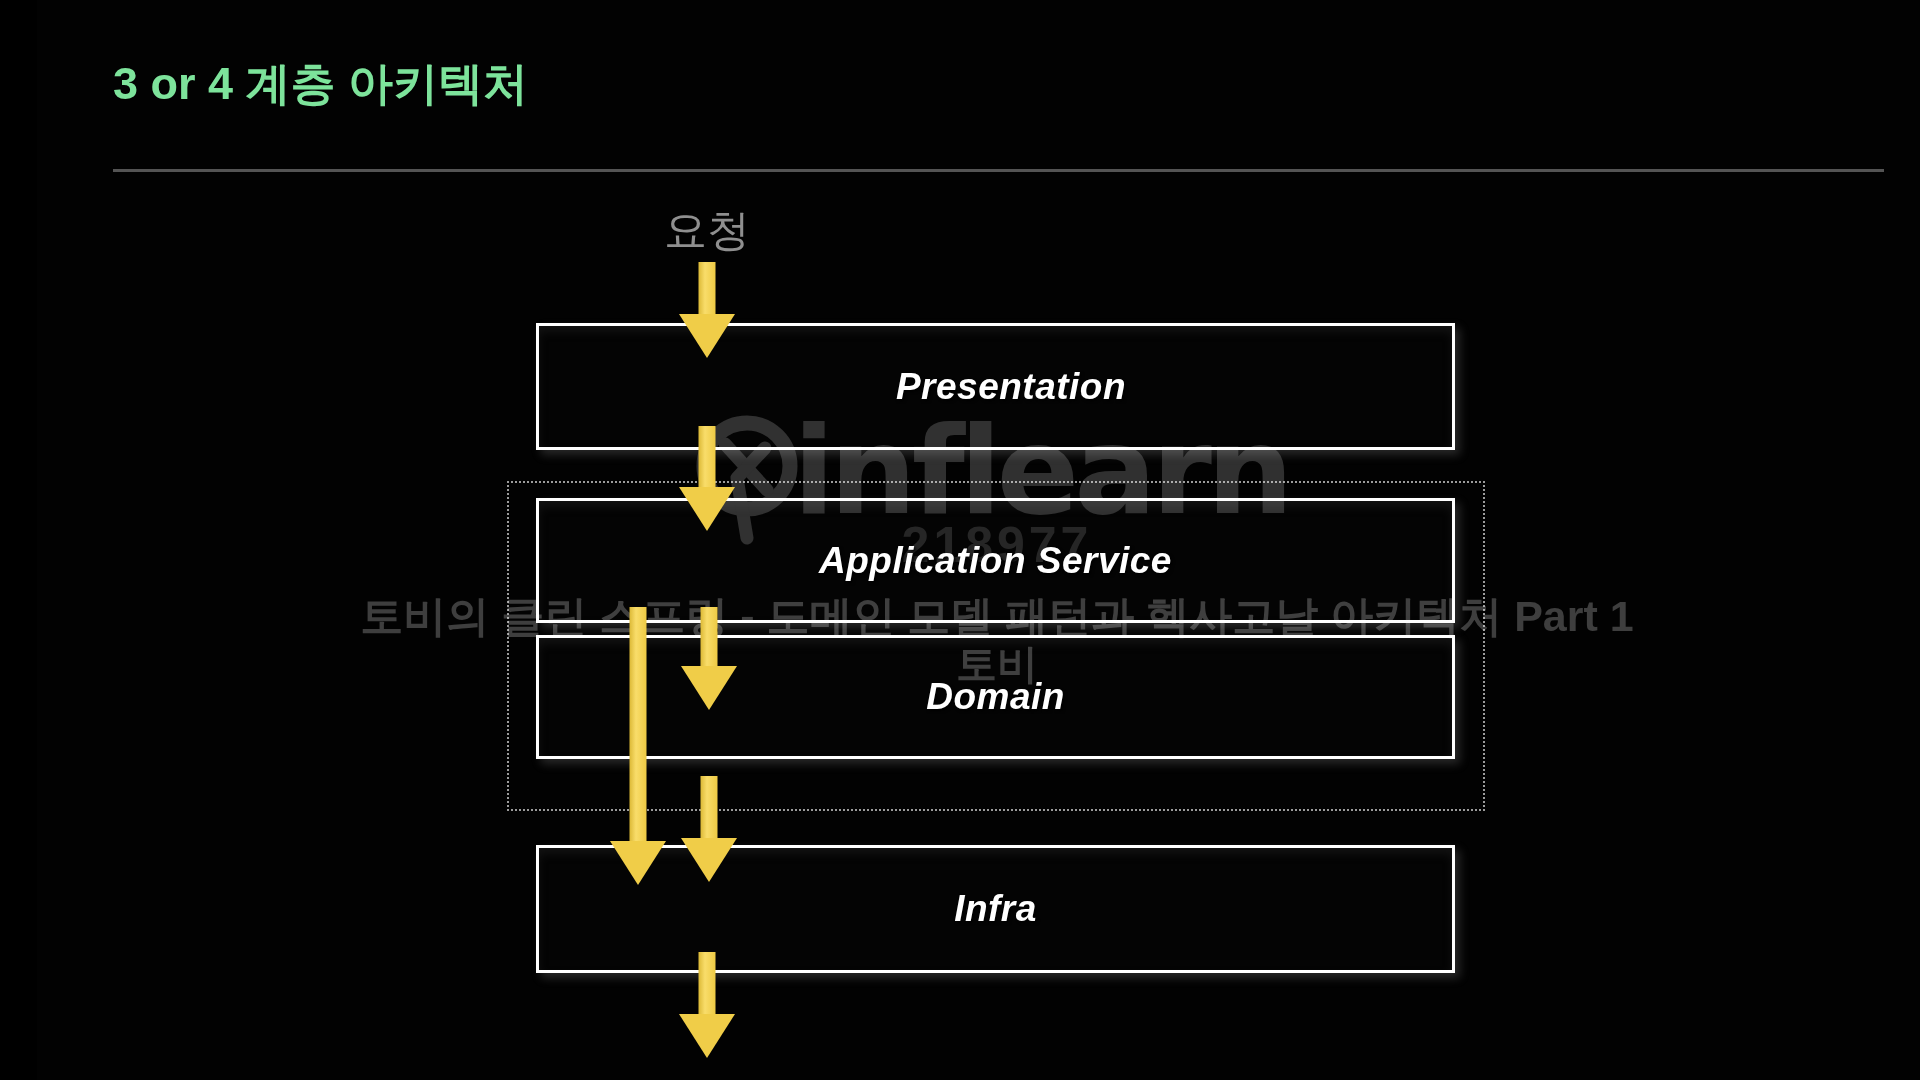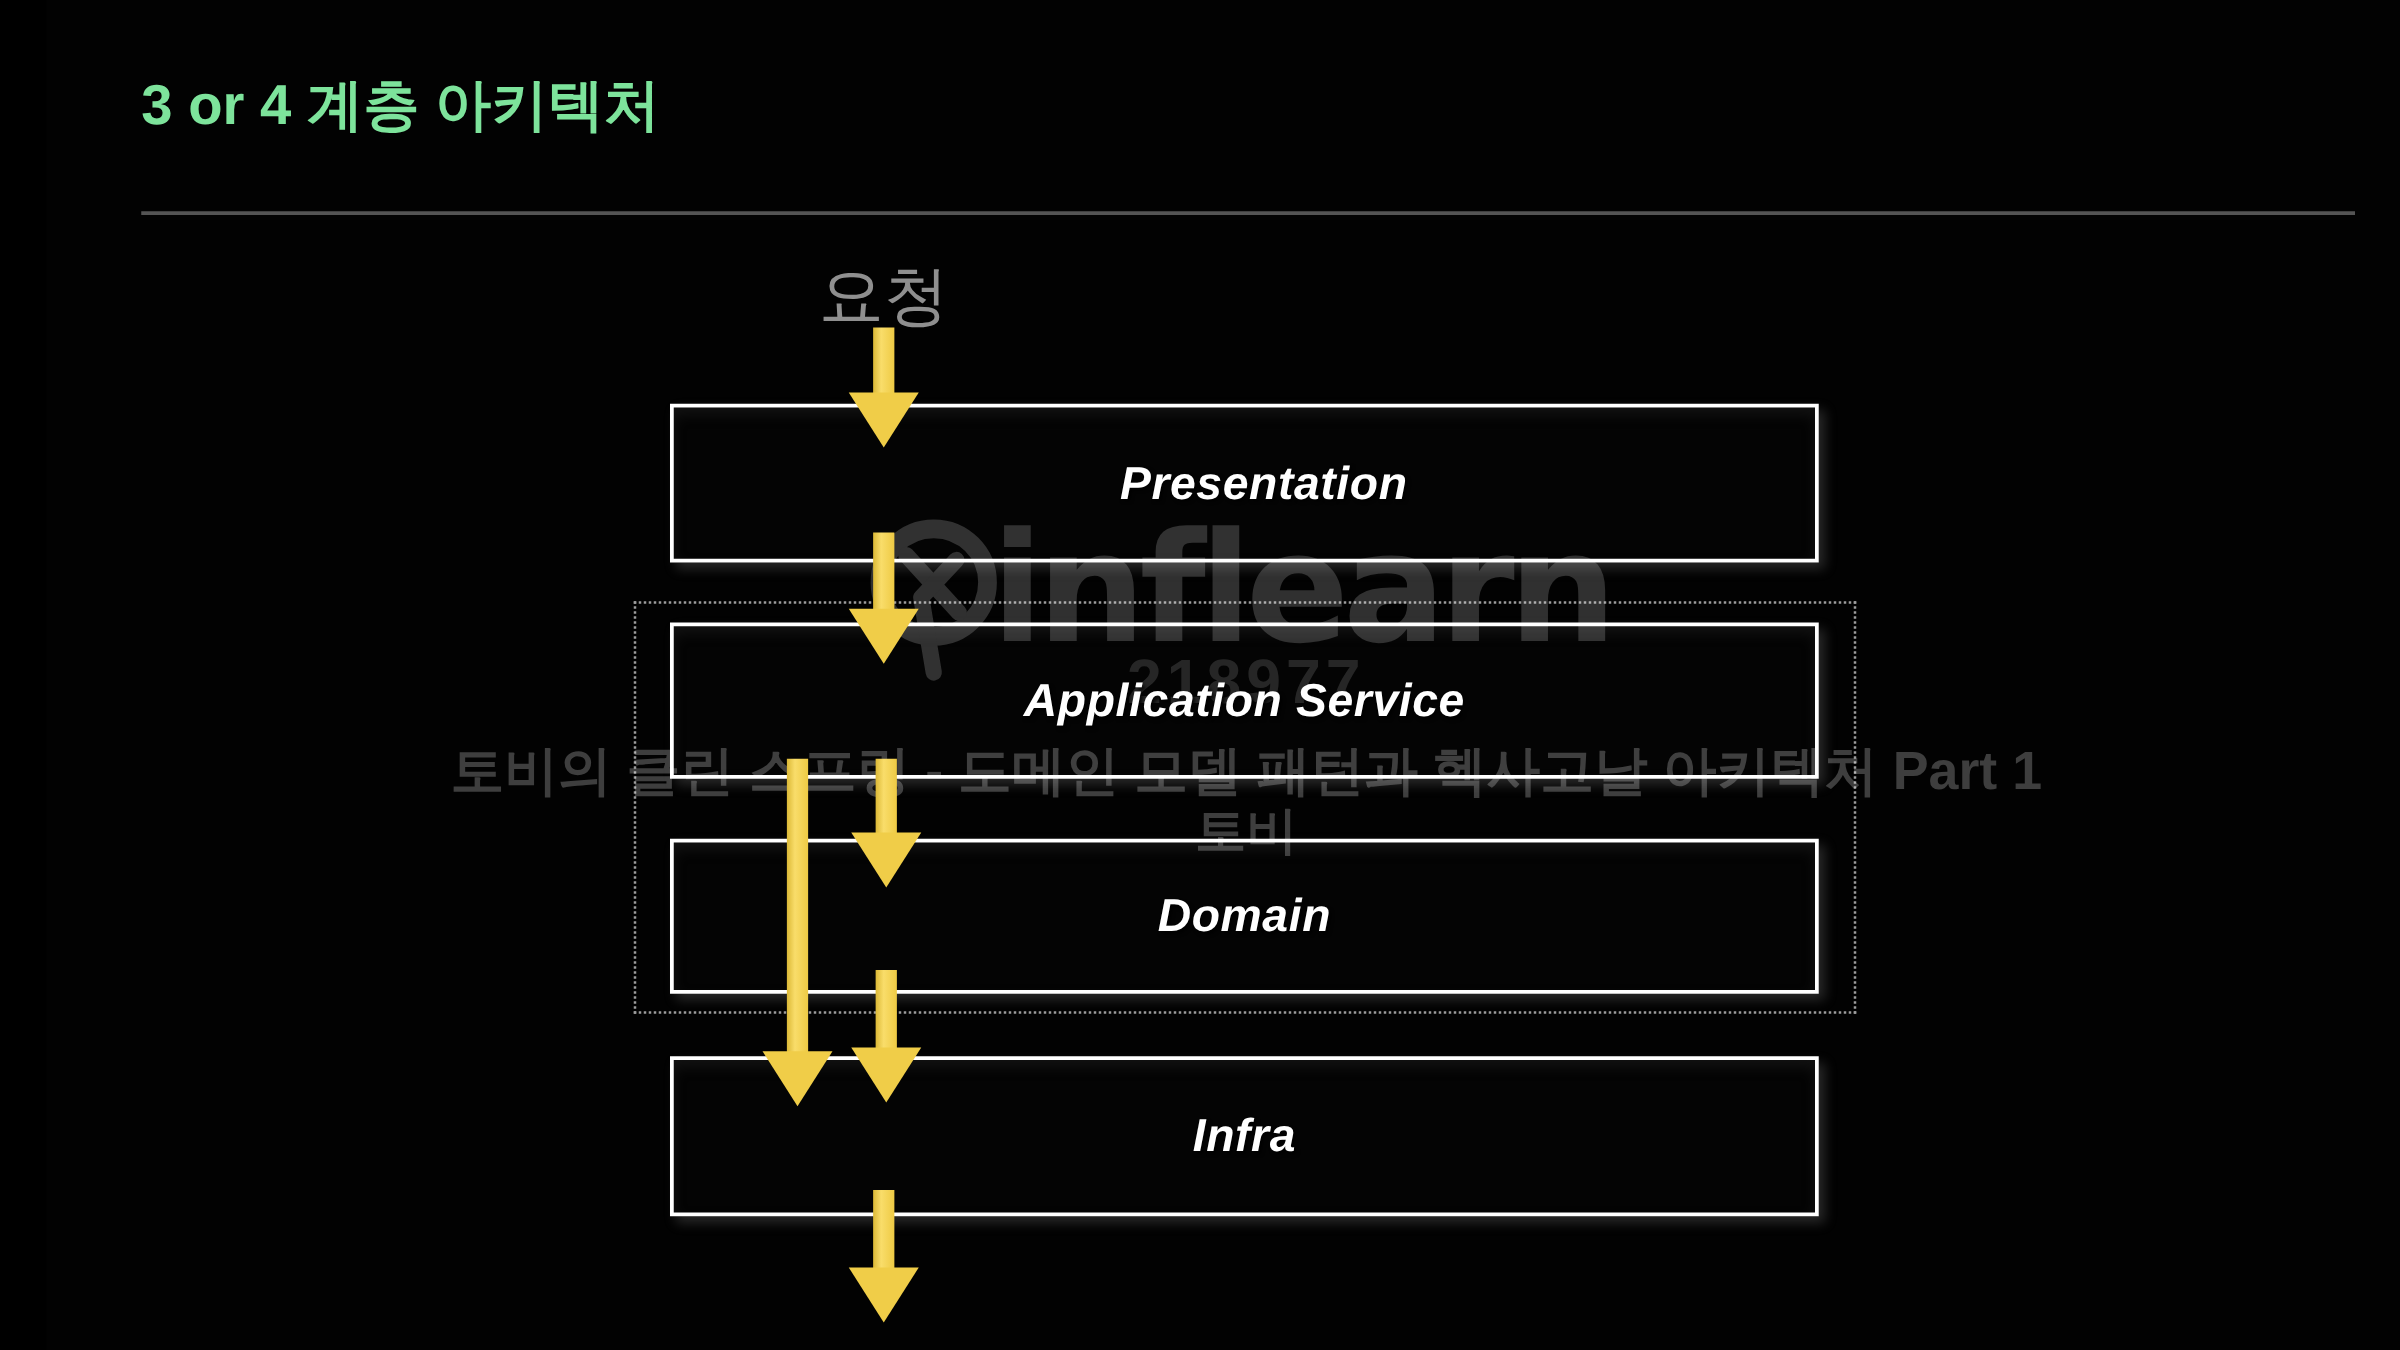--- a/index.html
+++ b/index.html
@@ -12,32 +12,32 @@
   #slide-title{
     position:absolute;left:76px;top:54px;margin:0;
     font-size:45px;font-weight:bold;color:#7DE39B;letter-spacing:0;
   }
   #divider{
     position:absolute;left:76px;top:169px;width:1771px;height:3px;background:#545454;
   }
   
   #request-label{
     position:absolute;left:670px;top:202px;transform:translateX(-50%);
-    font-size:52px;color:#8f8f8f;font-weight:500;white-space:nowrap;
+    font-size:43px;color:#8f8f8f;font-weight:500;white-space:nowrap;
   }
   
   .layer-box{
     position:absolute;left:499px;width:919px;box-sizing:border-box;
     border:3px solid #ffffff;background:#040404;
     box-shadow:5px 5px 9px rgba(140,140,140,0.28), inset 0 6px 10px rgba(60,60,60,0.25);
     display:flex;align-items:center;justify-content:center;
   }
   #box-presentation{top:323px;height:127px;padding-left:31px;}
   #box-application{top:498px;height:125px;}
-  #box-domain{top:671px;height:124px;}
+  #box-domain{top:635px;height:124px;}
   #box-infra{top:845px;height:128px;}
   .layer-label{
     position:relative;z-index:10;color:#ffffff;
     font-style:italic;font-weight:bold;font-size:37px;letter-spacing:0.5px;
     text-shadow:2px 2px 3px rgba(0,0,0,0.85);white-space:nowrap;
   }
   
   #group-rect{
     position:absolute;left:470px;top:481px;width:978px;height:330px;
     border:2px dotted #9c9c9c;box-sizing:border-box;

